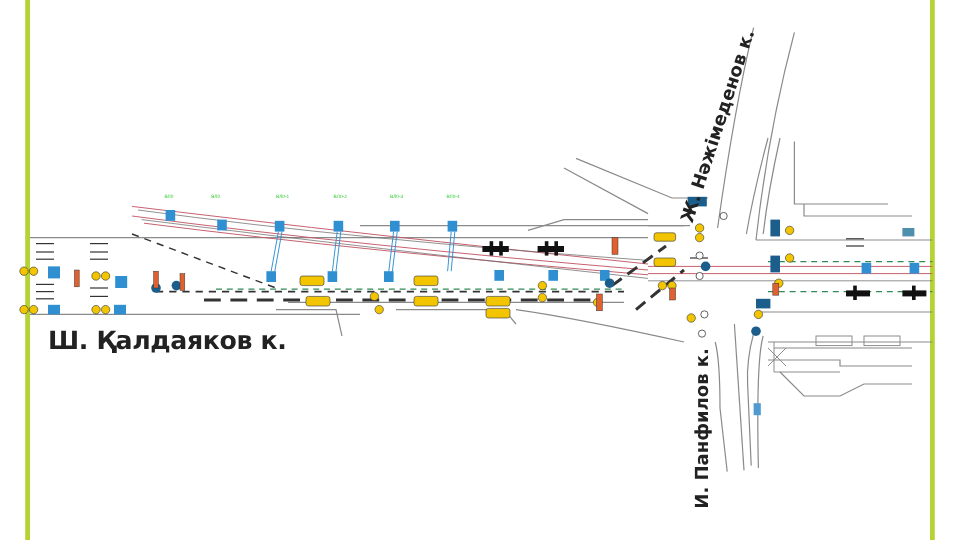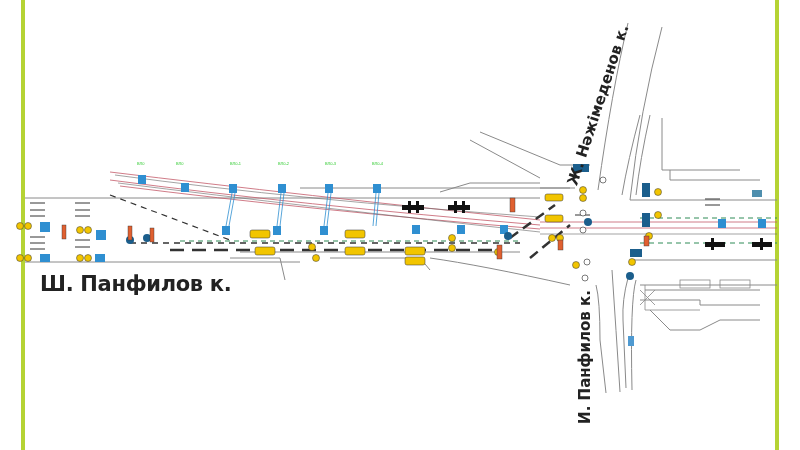--- a/index.html
+++ b/index.html
@@ -216,15 +216,15 @@
   </g>
 
   <g stroke="#888" stroke-width="0.8" fill="none">
     <path d="M645 285 L645 310 L700 310"></path>
     <rect x="680" y="280" width="30" height="8"></rect>
     <rect x="720" y="280" width="30" height="8"></rect>
     <path d="M640 290 L655 305 M655 290 L640 305"></path>
   </g>
 </svg>
 
-<div id="lbl-kaldayakov" class="street-label">Ш. Панфилов к.</div>
+<div id="lbl-kaldayakov" class="street-label">Ш. Қалдаяков к.</div>
 <div id="lbl-nazhimedenov" class="street-label">Ж. Нәжімеденов к.</div>
 <div id="lbl-panfilov" class="street-label">И. Панфилов к.</div>
 
 </body></html>

